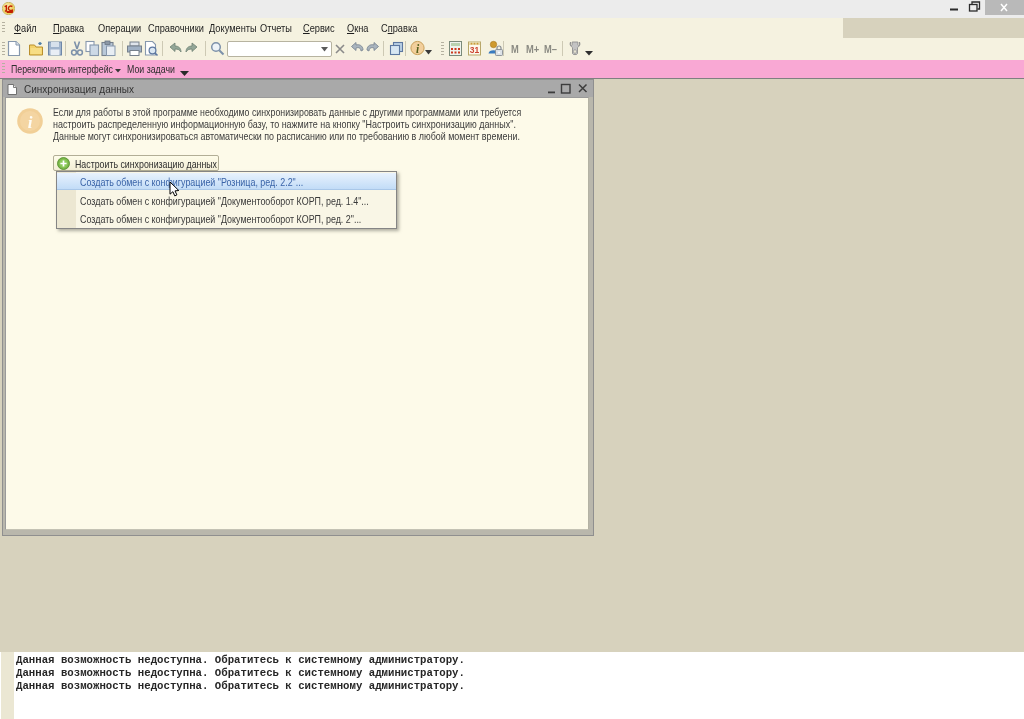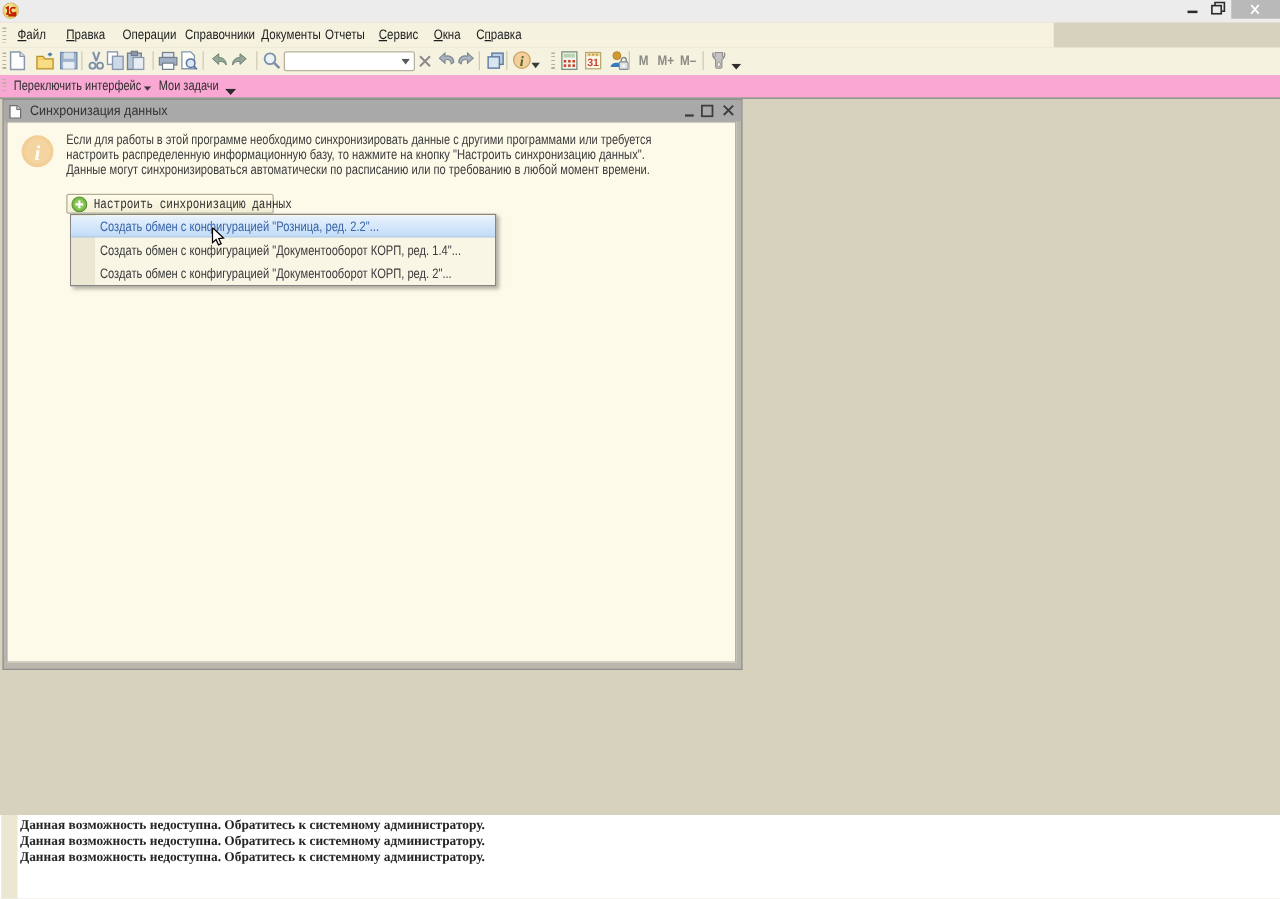--- a/index.html
+++ b/index.html
@@ -30,34 +30,34 @@
   
   #mdi { left:0; top:78px; width:1024px; height:560px; background:#d7d2bd; border-top:1px solid #808080; }
 
   
   #child { left:2px; top:79px; width:592px; height:457px; background:#b9b7ac; border:1px solid #8f8f8f; }
   #childtitle { left:3px; top:80px; width:590px; height:17px; background:#a9a9a9; }
   #childbody { left:5px; top:97px; width:584px; height:433px; background:#fdfae9; border:1px solid #9a9a9a; border-bottom-color:#c4c2b4; border-right-color:#b4b2a4; }
 
   .iline { position:absolute; left:53px; font-size:11px; color:#3c3c3c; transform:scaleX(0.8); transform-origin:0 0; white-space:nowrap; }
 
-  #syncbtn { left:53px; top:155px; width:166px; height:16px; background:linear-gradient(#fefce9,#f3eed6); border:1px solid #b2ae96; border-radius:2px;font-family:Liberation Mono, monospace; }
+  #syncbtn { left:53px; top:155px; width:166px; height:16px; background:linear-gradient(#fefce9,#f3eed6); border:1px solid #b2ae96; border-radius:2px; }
 
   #popup { left:56px; top:171px; width:341px; height:58px; background:#f9f6e6; border:1px solid #858585; box-shadow:2px 2px 3px rgba(100,100,90,0.5); }
   #popup .gutter { position:absolute; left:0; top:0; width:19px; height:56px; background:#ece7d2; }
   .prow { position:absolute; left:0; width:339px; height:18px; }
   .prow .t { position:absolute; left:23px; top:3px; font-size:11px; color:#3a3a3a; transform:scaleX(0.81); transform-origin:0 0; white-space:nowrap; }
   .prow.sel { background:linear-gradient(#e8f2fd,#c2dcf7); border-bottom:1px solid #a9c7e8; height:17px; }
   .prow.sel .t { color:#3a64a8; }
 
   
   #msghead { left:0; top:637px; width:1024px; height:15px; background:#a9a9a9; border-top:2px solid #e7e4d2;margin-top:15px; }
   #msgbody { left:0; top:652px; width:1024px; height:67px; background:#fff; }
   #msgbody .gutter { position:absolute; left:1px; top:0; width:13px; height:67px; background:#ebe7d3; }
-  .msgline { position:absolute; left:16px; font-family:Liberation Serif, serif; font-size:10.7px; font-weight:bold; color:#262626; white-space:nowrap; }
+  .msgline { position:absolute; left:16px; font-family:Liberation Mono, monospace; font-size:10.7px; font-weight:bold; color:#262626; white-space:nowrap; }
 </style>
 </head>
 <body>
 <div id="app">
 
   <div id="titlebar" class="abs">
     <svg class="abs" style="left:2px;top:2px" width="13" height="13" viewBox="0 0 13 13">
       <circle cx="6.5" cy="6.5" r="6.2" fill="#f2e290" stroke="#b3a14e" stroke-width="0.7"></circle>
       <radialGradient id="lg" cx="0.4" cy="0.35">
           <stop offset="0" stop-color="#faf3c0"></stop>

